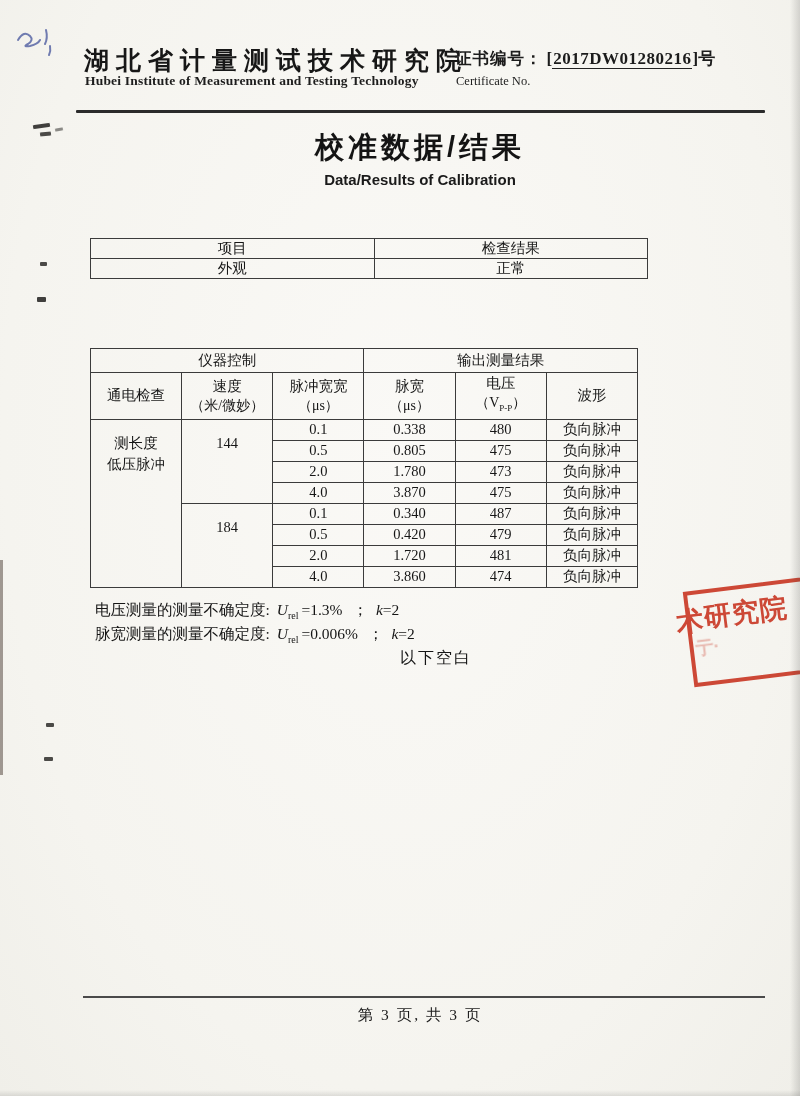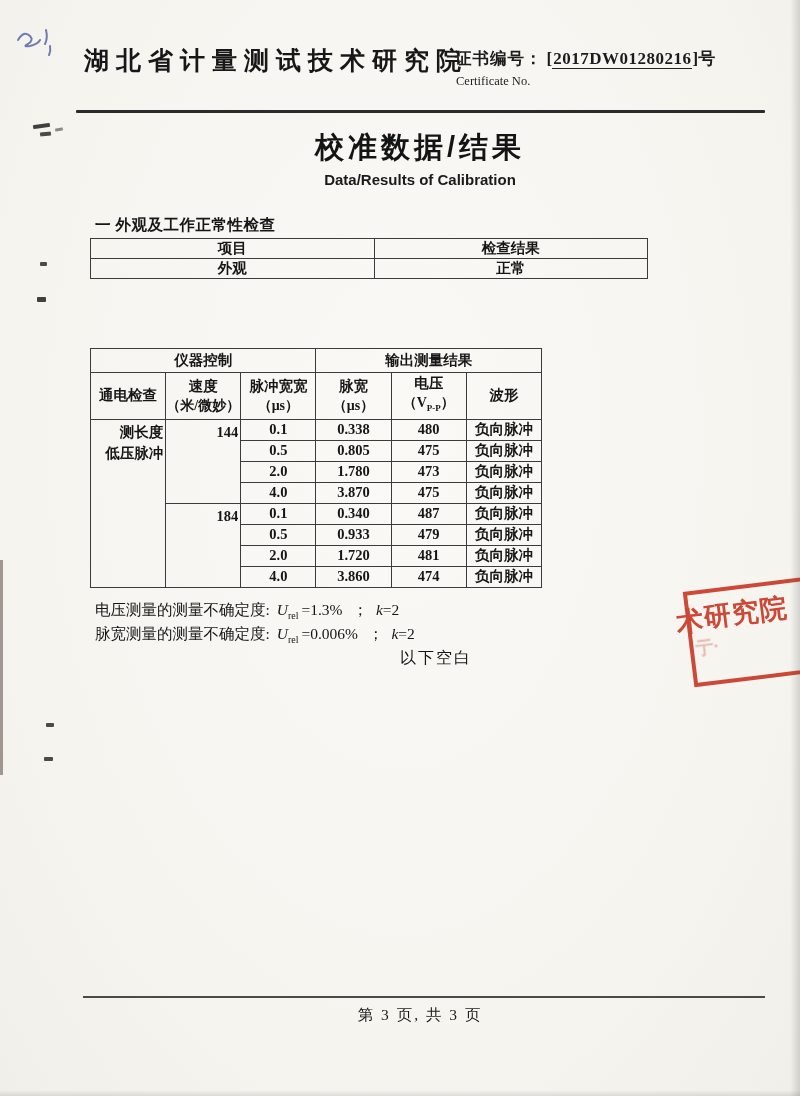--- a/index.html
+++ b/index.html
@@ -36,28 +36,28 @@
   .title-en{
     position:absolute;left:0;top:171px;width:840px;text-align:center;
     font-family:"Liberation Sans","DejaVu Sans",sans-serif;
     font-weight:bold;font-size:15px;color:#1a1a1a;
   }
   
   .sec-heading{position:absolute;font-size:15.5px;font-weight:bold;color:#161616;letter-spacing:.5px;white-space:nowrap;}
   #sec1-heading{left:95px;top:215px;}
   #sec2-heading{left:95px;top:323px;}
   table{border-collapse:collapse;table-layout:fixed;}
-  td,th{border:1px solid #3b3b3b;font-size:14.5px;font-weight:bold;text-align:center;padding:0 2px;color:#161616;}
+  td,th{border:1px solid #3b3b3b;font-size:14.5px;font-weight:normal;text-align:center;padding:0 2px;color:#161616;}
   #table1{position:absolute;left:90px;top:238px;width:558px;}
   #table1 td,#table1 th{height:19px;}
-  #table2{position:absolute;left:90px;top:348px;width:452px;}
+  #table2{position:absolute;left:90px;top:348px;width:548px;}
   #table2 .grp{height:23px;}
   #table2 .colh{height:42px;line-height:19px;padding:1px 0;}
   #table2 .drow td{height:20px;}
-  #table2 td.span-top{vertical-align:top;padding-top:2px;line-height:21px;text-align:right;}
+  #table2 td.span-top{vertical-align:top;padding-top:13px;line-height:21px;}
   sub{font-size:9px;}
   .unit{font-size:14px;}
   
   .unc-line{position:absolute;left:95px;font-size:15.5px;white-space:nowrap;color:#151515;}
   #unc1{top:600px;}
   #unc2{top:624px;}
   .usym{font-style:italic;font-family:"Liberation Serif",serif;padding-left:3px;}
   .usub{font-size:10px;}
   .uval{padding-left:3px;}
   .usep{padding:0 8px 0 10px;}
@@ -100,33 +100,33 @@
   .edge-right{position:absolute;right:0;top:0;width:10px;height:1096px;background:linear-gradient(to right,rgba(0,0,0,0),rgba(60,60,60,.18));}
   .edge-left{position:absolute;left:0;top:560px;width:3px;height:215px;background:rgba(55,40,30,.45);filter:blur(.5px);}
   .edge-bottom{position:absolute;left:0;bottom:0;width:800px;height:6px;background:linear-gradient(to bottom,rgba(0,0,0,0),rgba(80,80,80,.15));}
 </style>
 </head>
 <body>
 
 <div class="page">
 
   <div class="inst-cn">湖北省计量测试技术研究院</div>
+  <div class="inst-en">Hubei Institute of Measurement and Testing Technology</div>
 
   <div class="cert-block">
     <span class="cert-label">证书编号：</span>
     <span class="cert-no-wrap"><span>[</span><span class="cert-no">2017DW01280216</span><span>]</span><span>号</span></span>
   </div>
   <div class="cert-en">Certificate No.</div>
 
   <div class="rule-top"></div>
 
   <div class="title-cn">校准数据/结果</div>
   <div class="title-en">Data/Results of Calibration</div>
 
-  <div class="sec-heading" id="sec1-heading">一 外观及工作正常性检查</div>
   <table id="table1">
     <tbody>
         <tr>
       <th style="width:50%">项目</th>
       <th>检查结果</th>
     </tr>
     <tr>
       <td>外观</td>
       <td>正常</td>
     </tr>
@@ -194,21 +194,21 @@
     </tr>
     <tr class="drow">
       <td rowspan="4" class="span-top">184</td>
       <td>0.1</td>
       <td>0.340</td>
       <td>487</td>
       <td>负向脉冲</td>
     </tr>
     <tr class="drow">
       <td>0.5</td>
-      <td>0.933</td>
+      <td>0.420</td>
       <td>479</td>
       <td>负向脉冲</td>
     </tr>
     <tr class="drow">
       <td>2.0</td>
       <td>1.720</td>
       <td>481</td>
       <td>负向脉冲</td>
     </tr>
     <tr class="drow">

